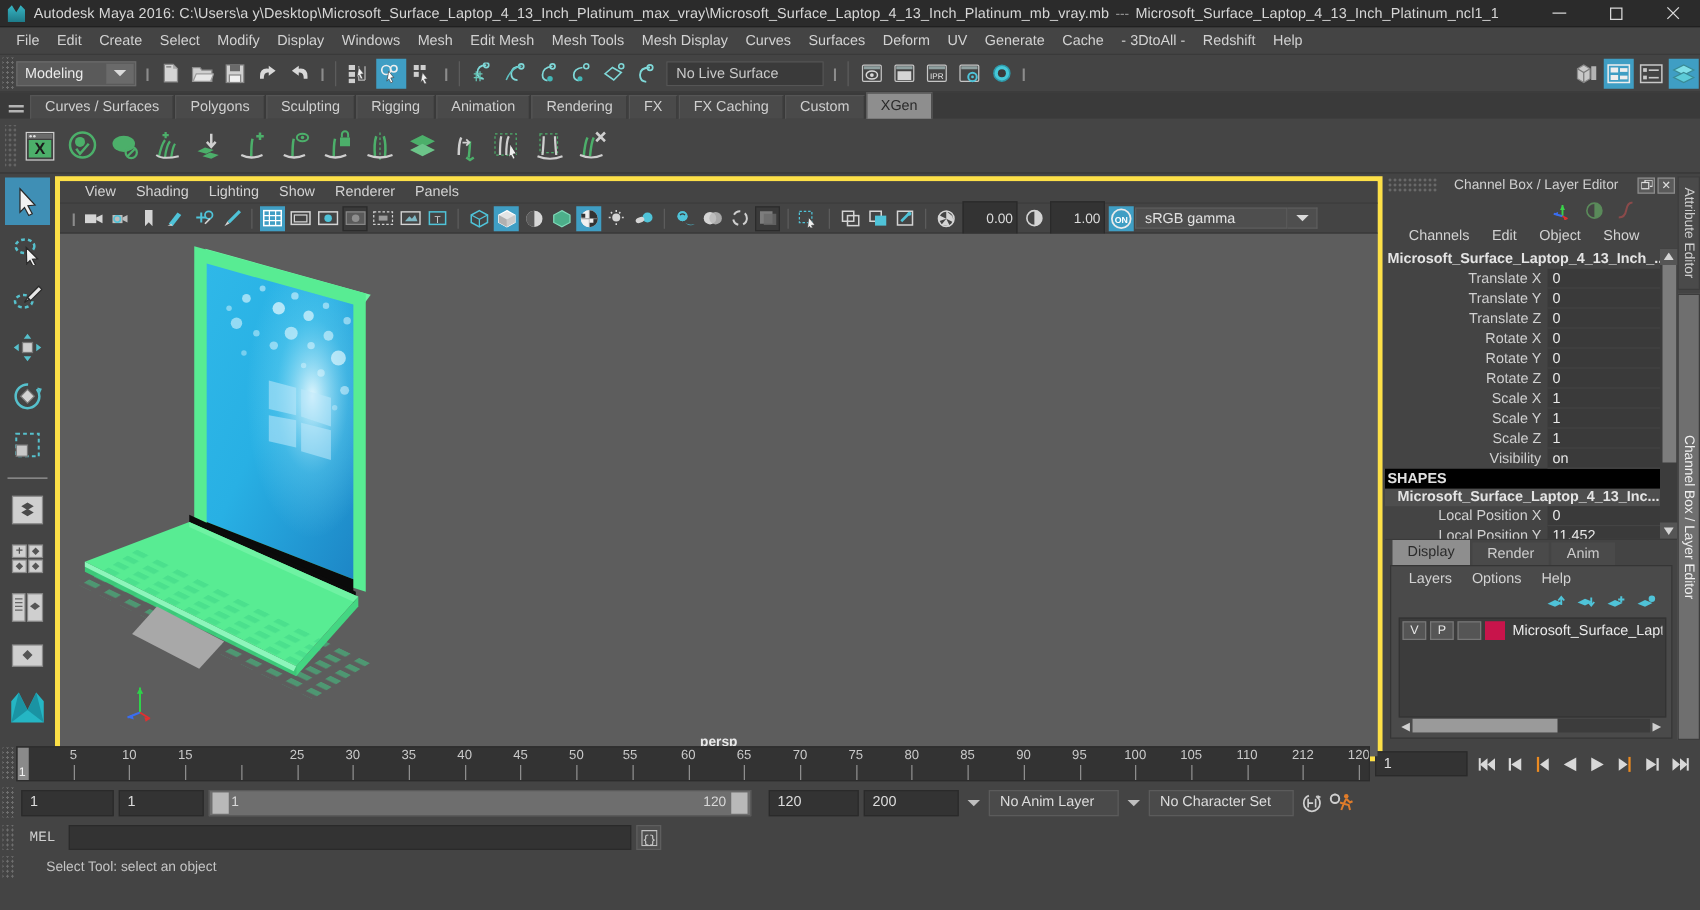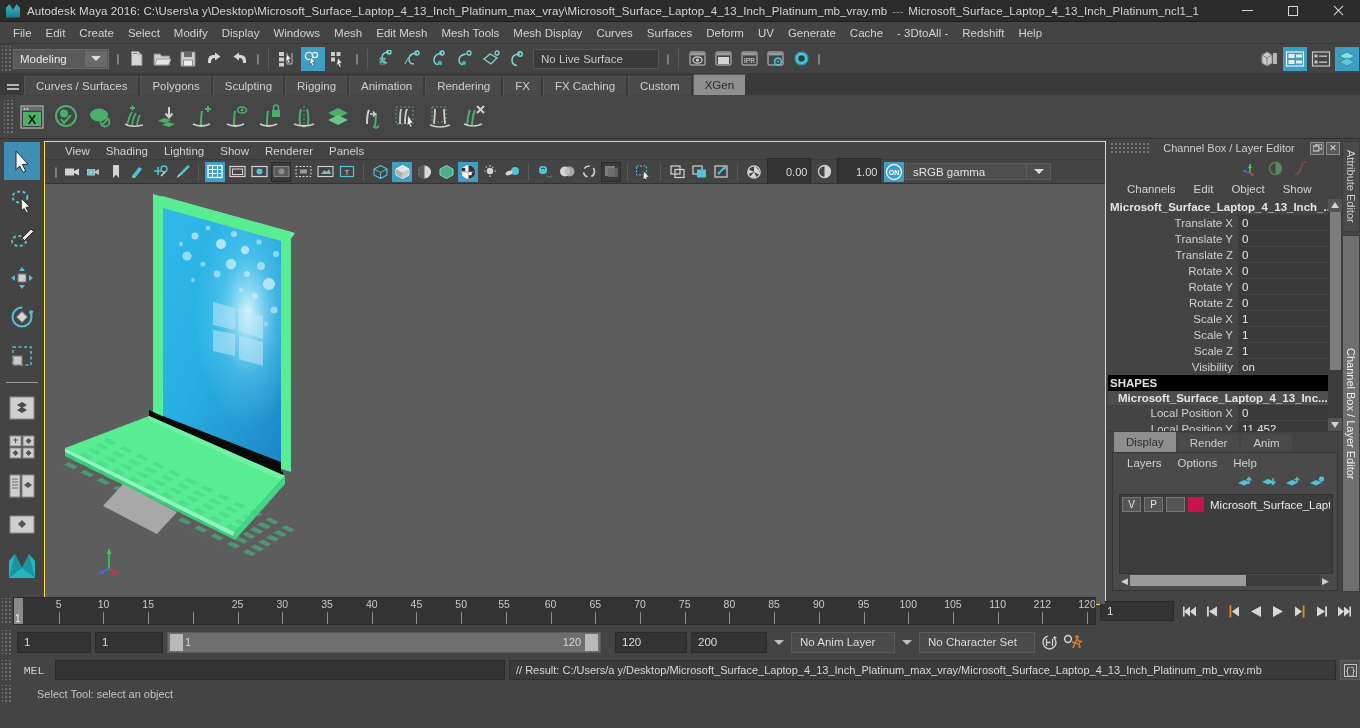--- a/index.html
+++ b/index.html
@@ -115,21 +115,21 @@
   }
   .tool {
     width: 36px; height: 38px; display: flex; align-items: center; justify-content: center;
     margin-bottom: 1px;
   }
   .tool.sel { background: #3f8fb5; }
   .tool-div { width: 32px; height: 1px; background: #9a9a9a; margin: 6px 0 6px 0; }
 
   
   .viewwrap { flex: 1; display: flex; flex-direction: column; background: #444; padding: 2px 2px 0 0; }
-  .viewpanel { flex: 1; display: flex; flex-direction: column; border: 1px solid #fde047; background: #5d5d5d; }
+  .viewpanel { flex: 1; display: flex; flex-direction: column; border: 4px solid #fde047; background: #5d5d5d; }
   .panelmenu {
     height: 18px; background: #444444; display: flex; align-items: center; padding-left: 12px;
     border-bottom: 1px solid #3a3a3a;
   }
   .panelmenu .mi { padding: 0 8px; font-size: 11.5px; color: #d2d2d2; }
   .paneltools {
     height: 24px; background: #444444; display: flex; align-items: center; padding-left: 6px;
     border-bottom: 1px solid #333;
   }
   .ptbtn {
@@ -1021,20 +1021,21 @@
 
           <svg class="axis-gizmo" viewBox="0 0 40 40">
             <path d="M12 30 L12 10" stroke="#2fd24a" stroke-width="1.6"></path>
             <path d="M12 10 l-2.5 5 h5z" fill="#2fd24a"></path>
             <path d="M12 30 L2 34" stroke="#3a6ef0" stroke-width="1.6"></path>
             <path d="M2 34 l4 -2.5 l1 4z" fill="#3a6ef0"></path>
             <path d="M12 30 L20 35" stroke="#e03030" stroke-width="1.6"></path>
             <path d="M20 35 l-4.5 -1.5 l1 3.8z" fill="#e03030"></path>
           </svg>
 
+          <div class="persp-label">persp</div>
         </div>
       </div>
     </div>
 
     <div class="rightcol">
       <div class="chanbox">
 
         <div class="cb-title">
           <span class="cb-grip"></span>
           <span class="cb-titletext">Channel Box / Layer Editor</span>
@@ -1359,21 +1360,20 @@
           <circle cx="14" cy="3" r="1.8" fill="#e07c2a"></circle>
           <path d="M14 5 l-2 4 l-2 5 M14 5 l3 3 l2 -1 M12 9 l4 1 l1 4 M12 9 l-3 -1" stroke="#e07c2a" stroke-width="1.6" fill="none"></path>
         </svg>
     </div>
   </div>
 
   <div class="melrow">
     <div class="dotgrip" style="height:20px"></div>
     <div class="mel-lbl">MEL</div>
     <div class="mel-input" style="width:450px"></div>
-    <div class="mel-result">// Result: C:/Users/a y/Desktop/Microsoft_Surface_Laptop_4_13_Inch_Platinum_max_vray/Microsoft_Surface_Laptop_4_13_Inch_Platinum_mb_vray.mb</div>
     <div class="mel-btn">
       <svg width="13" height="13" viewBox="0 0 13 13">
           <rect x="0.5" y="0.5" width="12" height="12" fill="none" stroke="#c0c0c0"></rect>
           <text x="6.5" y="10" font-size="9" fill="#dcdcdc" text-anchor="middle" font-family="Liberation Mono, monospace">{}</text>
         </svg>
     </div>
   </div>
 
   <div class="helpline">
     <div class="dotgrip" style="height:18px"></div>

